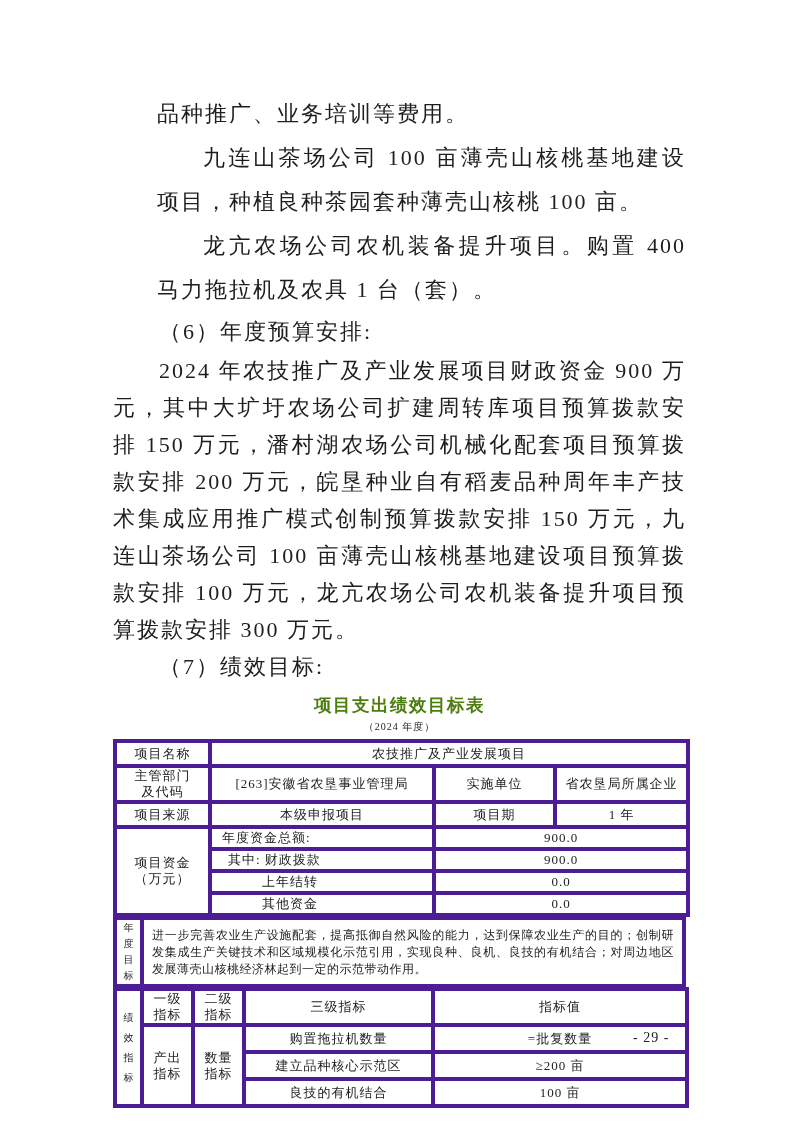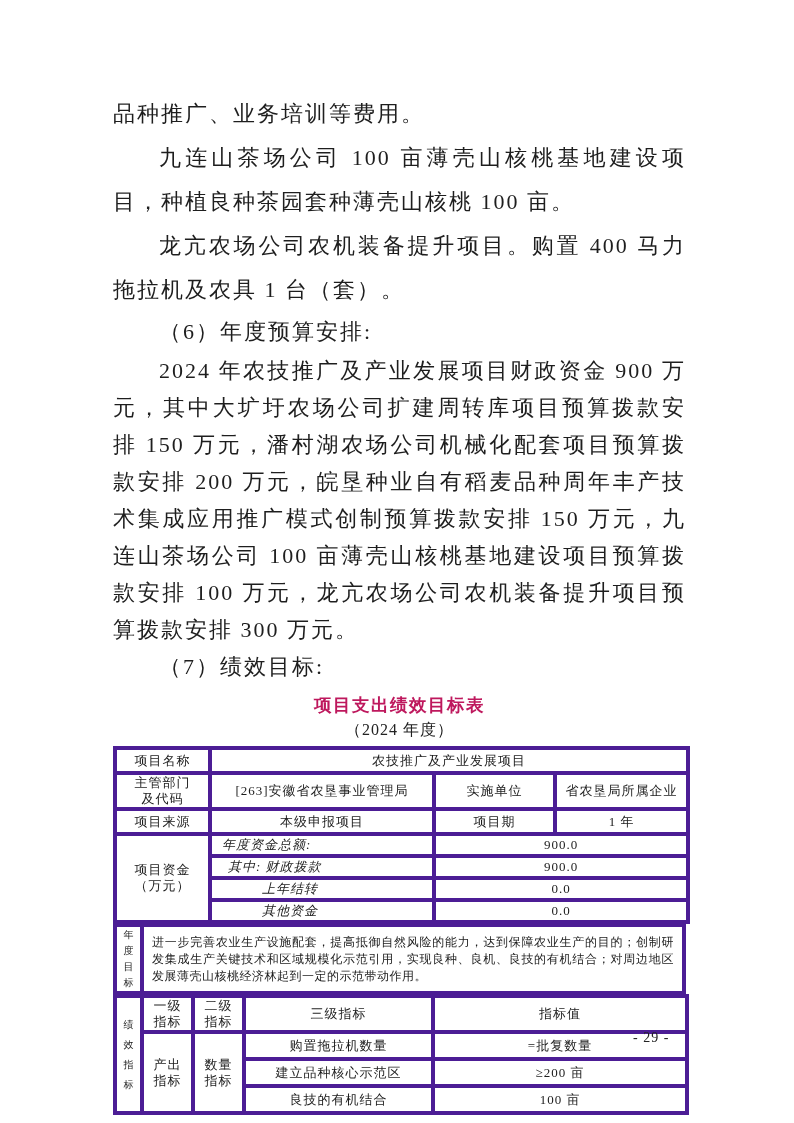--- a/index.html
+++ b/index.html
@@ -14,56 +14,56 @@
   .page { position: absolute; inset: 0; padding: 92px 108px 0 113px; }
 
   
   .body-text { width: 573px; }
   .para {
     font-size: 22px;
     letter-spacing: 2px;
     text-align: justify;
     color: #1e1e1e;
   }
-  .lh44 { line-height: 44px; }
+  .lh44 { line-height: 44px; margin-left: 44px; }
   .lh40 { line-height: 40px; }
   .lh37 { line-height: 37px; }
   .ind { text-indent: 46px; }
 
   
   .tbl-title {
     margin-top: 8px;
     text-align: center;
     font-family: "Liberation Sans", "DejaVu Sans", sans-serif;
     font-weight: bold;
     font-size: 17.5px;
     letter-spacing: 1.5px;
-    color: #be185d;
+    color: #4d7c0f;
   }
   .tbl-subtitle {
     text-align: center;
-    font-size: 16px;
+    font-size: 10px;
     letter-spacing: 1px;
     margin: 3px 0 5px 0;
     color: #222;
   }
 
   
   table.t {
     width: 573px;
     border-collapse: collapse;
     table-layout: fixed;
     font-size: 13px;
     letter-spacing: 1px;
     color: #1c1c1c;
   }
   table.t td { border: 4px solid #4c1d95; overflow: hidden; }
   .t2, .t3 { margin-top: -1px; }
   td.c { text-align: center; vertical-align: middle; }
-  td.l { text-align: left; vertical-align: middle; font-style: italic; }
+  td.l { text-align: left; vertical-align: middle; }
   .pre { white-space: pre-line; line-height: 16px; }
   .pad-a { padding-left: 10px; }
   .pad-b { padding-left: 16px; }
   .pad-c { padding-left: 50px; }
 
   tr.h25 { height: 25px; }
   tr.h36 { height: 36px; margin-top: 16px; }
   tr.h22 { height: 22px; }
   tr.h21 { height: 21px; }
   tr.h67 { height: 67px; }

